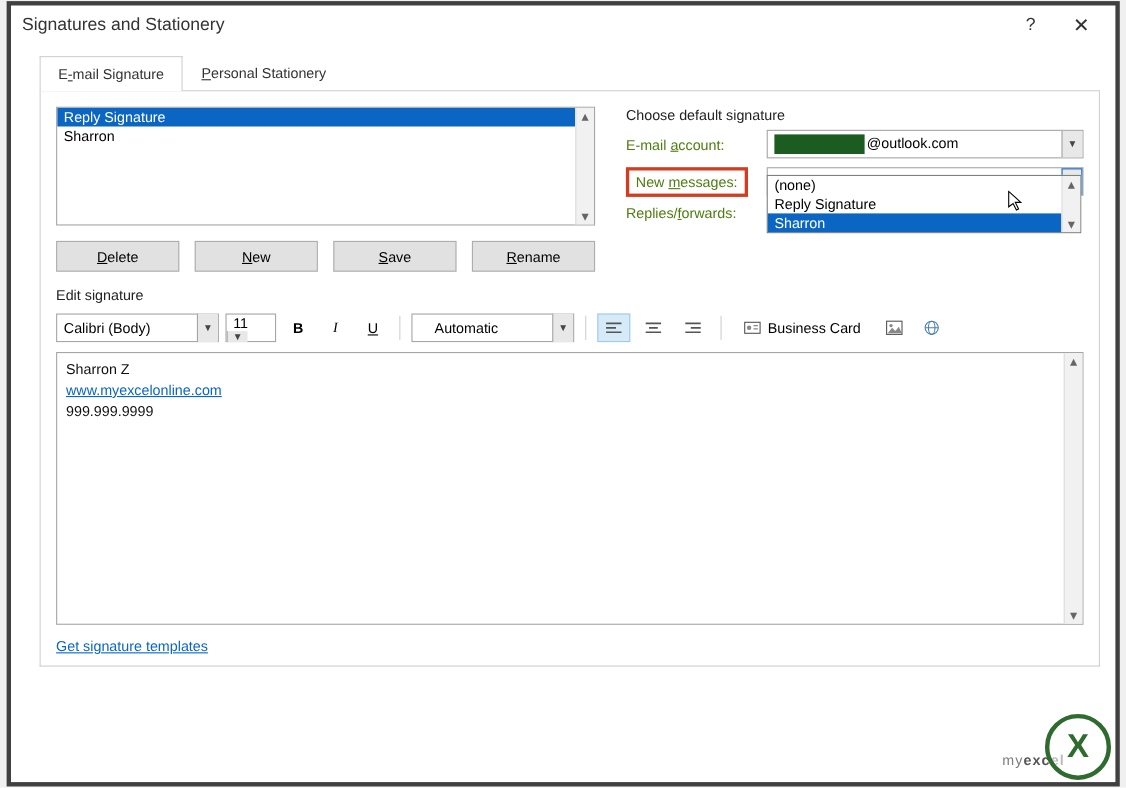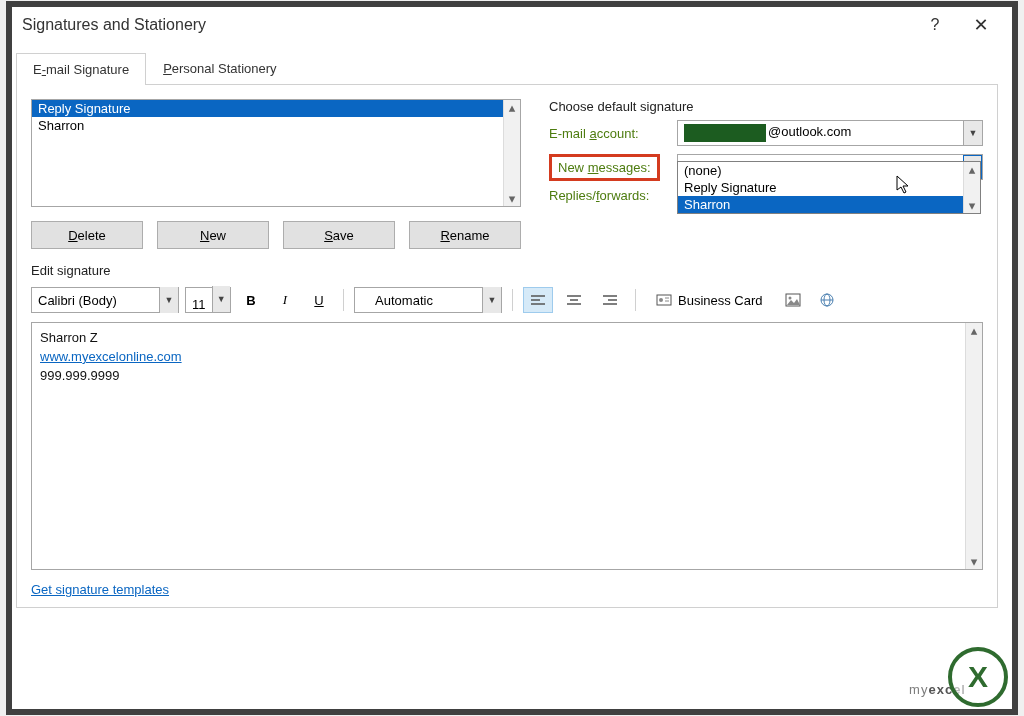--- a/index.html
+++ b/index.html
@@ -1,23 +1,23 @@
 <!DOCTYPE html>
 <html><head>
 <meta charset="utf-8">
 <style>
   * { box-sizing: border-box; font-family: "Segoe UI", Tahoma, sans-serif; font-size: 13px; }
   body { margin: 0; background: #f0f0f0; width: 1024px; height: 716px; overflow: hidden; position: relative; }
-  .dialog { position: absolute; top: 1px; left: 6px; width: 1012px; height: 714px; background: #ffffff; border: 6px solid #404040; }
+  .dialog { position: absolute; top: 1px; left: 6px; width: 1012px; height: 714px; background: #ffffff; border: 4px solid #404040; }
   .titlebar { height: 36px; display: flex; align-items: center; padding: 0 8px 0 10px; }
   .title-text { font-size: 16px; color: #333; }
   .title-spacer { flex: 1; }
   .title-btn { width: 46px; height: 32px; display: flex; align-items: center; justify-content: center; font-size: 16px; color: #333; }
   .title-close { font-size: 18px; }
-  .content { padding: 8px 14px 0 4px; }
+  .content { padding: 8px 14px 0 26px; }
   .tabs-row { display: flex; align-items: flex-end; height: 34px; border-bottom: 1px solid #d0d0d0; }
   .tab { padding: 8px 16px; border: 1px solid transparent; border-bottom: none; cursor: default; color: #333; }
   .tab.active { border-color: #d0d0d0; background: #fff; position: relative; top: 1px; }
   .tab .ul { text-decoration: underline; }
   .panel { border: 1px solid #d0d0d0; border-top: none; padding: 14px 14px 10px 14px; }
 
   .two-col { display: flex; gap: 28px; }
   .col-left { width: 490px; }
   .col-right { flex: 1; position: relative; }
 
@@ -47,21 +47,21 @@
   .dd-open-items { flex:1; }
   .dd-open-item { padding: 1px 6px; }
   .dd-open-item.sel { background: #0a66c2; color: #fff; }
 
   .edit-label { margin: 14px 0 6px 0; color:#222; }
 
   .toolbar { display:flex; align-items:center; gap:6px; height:32px; }
   .font-combo { width:148px; height:26px; border:1px solid #a6a6a6; background:#fff; display:flex; align-items:center; }
   .font-combo span:first-child { flex:1; padding:0 6px; }
   .mini-btn { width:19px; height:26px; border-left:1px solid #a6a6a6; background:#e8e8e8; display:flex; align-items:center; justify-content:center; font-size:9px; color:#444;}
-  .size-combo { width:46px; height:26px; border:1px solid #a6a6a6; background:#fff; display:flex; align-items:flex-end; }
+  .size-combo { width:46px; height:26px; border:1px solid #a6a6a6; background:#fff; display:flex; align-items:flex-start;flex-direction:column; }
   .tbtn { width:28px; height:26px; display:flex; align-items:center; justify-content:center; }
   .tb-sep { width:1px; height:22px; background:#d0d0d0; margin:0 4px; }
   .color-combo { width:148px; height:26px; border:1px solid #a6a6a6; background:#fff; display:flex; align-items:center;gap:29px; }
   .align-btn { width:30px; height:26px; border:1px solid transparent; display:flex;align-items:center;justify-content:center; }
   .align-btn.active { border-color:#9ecbed; background:#d6eaf8; }
   .biz-btn { height:26px; padding: 0 10px; display:flex; align-items:center; gap:6px; }
 
   .editor-wrap { border:1px solid #a6a6a6; background:#fff; height:248px; margin-top:6px; display:flex; }
   .editor { flex:1; padding:6px 8px; font-size:16px; line-height:1.45; color:#111; }
   .editor a { color:#0a66c2; text-decoration:underline; }

